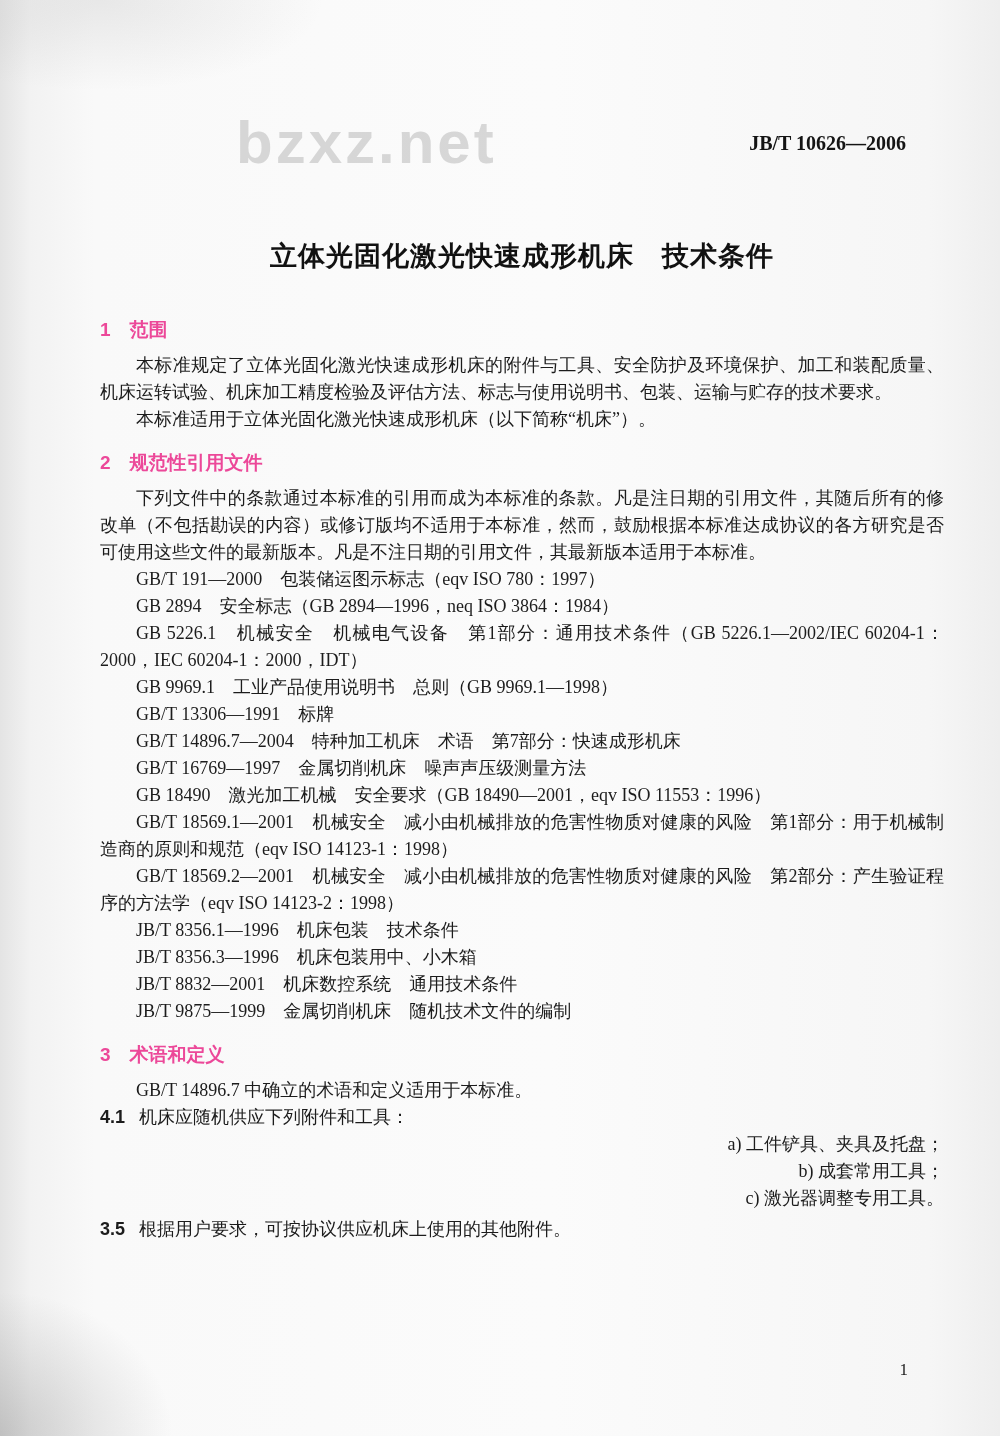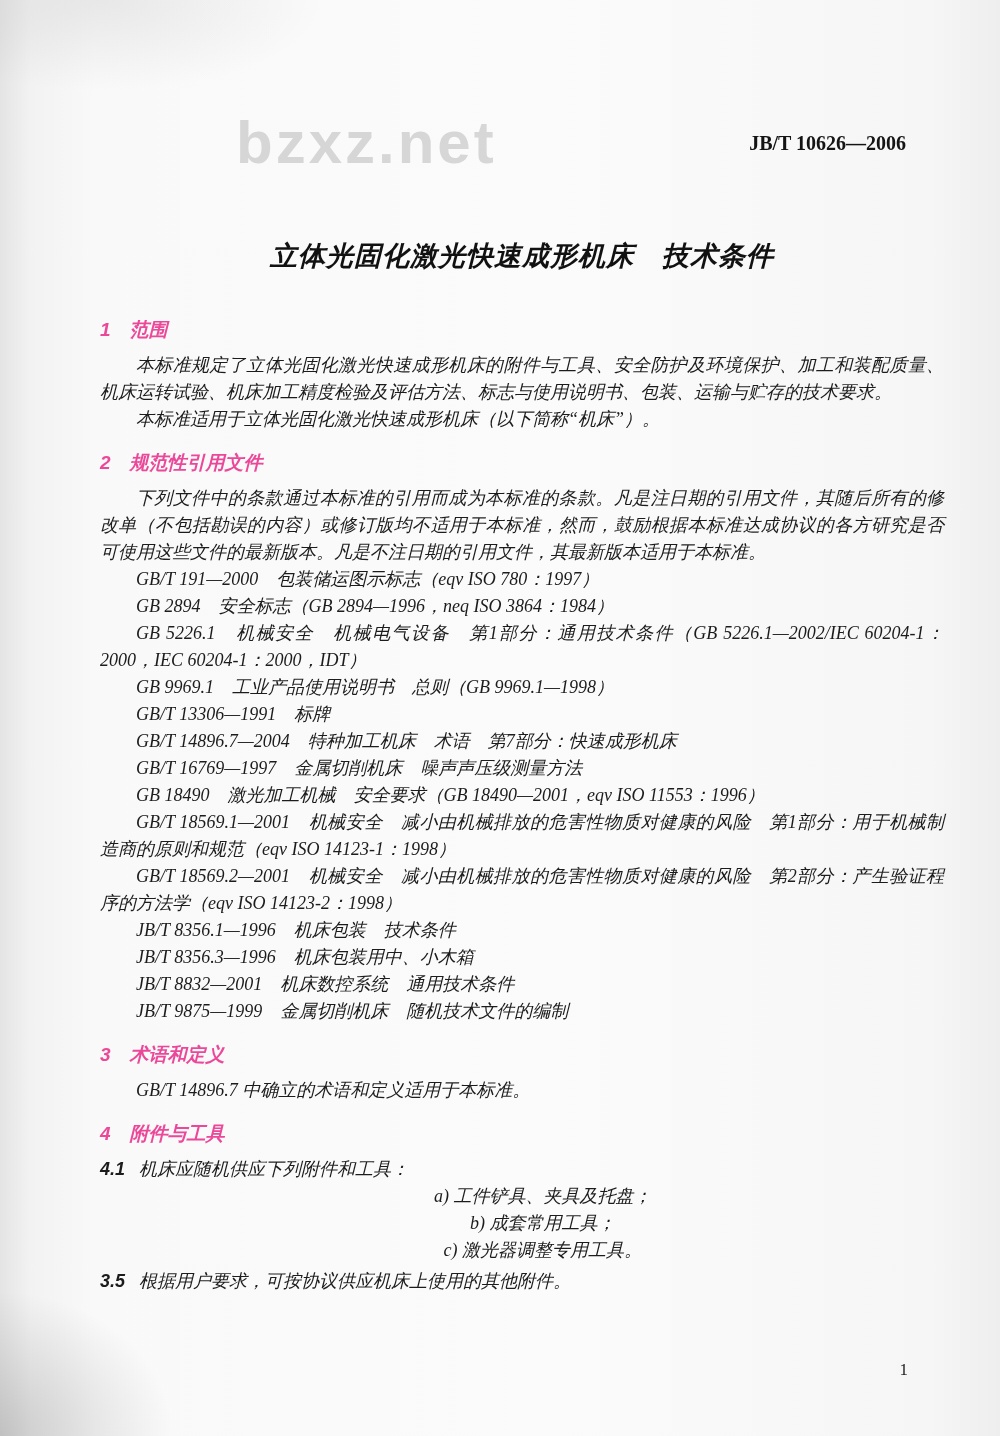--- a/index.html
+++ b/index.html
@@ -39,21 +39,20 @@
     font-size: 20px;
     color: #141414;
     z-index: 2;
   }
   .content {
     position: relative;
     z-index: 1;
     padding: 238px 56px 0 100px;
     font-size: 18px;
     line-height: 27px;
-    font-style: italic;
   }
   .title {
     text-align: center;
     font-family: "Liberation Sans", sans-serif;
     font-weight: bold;
     font-size: 27px;
     line-height: 36px;
     letter-spacing: 1px;
     color: #111;
   }
@@ -67,21 +66,21 @@
   }
   .heading.first { margin-top: 42px; }
   .body {
     font-size: 18px;
     line-height: 27px;
     text-align: justify;
     color: #1c1c1c;
   }
   .indent { text-indent: 2em; }
   .ref { text-indent: 2em; }
-  .list-item { text-indent: 2.3em; text-align: center; }
+  .list-item { text-indent: 2.3em; text-align: right; }
   .clause { text-align: left; }
   .clause-num {
     font-family: "Liberation Sans", sans-serif;
     font-weight: bold;
     margin-right: 14px;
   }
   .clause.second { margin-top: 4px; }
   .page-number {
     position: absolute;
     right: 92px;
@@ -122,21 +121,20 @@
     <p class="body ref">GB/T 18569.1—2001　机械安全　减小由机械排放的危害性物质对健康的风险　第1部分：用于机械制造商的原则和规范（eqv ISO 14123-1：1998）</p>
     <p class="body ref">GB/T 18569.2—2001　机械安全　减小由机械排放的危害性物质对健康的风险　第2部分：产生验证程序的方法学（eqv ISO 14123-2：1998）</p>
     <p class="body ref">JB/T 8356.1—1996　机床包装　技术条件</p>
     <p class="body ref">JB/T 8356.3—1996　机床包装用中、小木箱</p>
     <p class="body ref">JB/T 8832—2001　机床数控系统　通用技术条件</p>
     <p class="body ref">JB/T 9875—1999　金属切削机床　随机技术文件的编制</p>
 
     <h2 class="heading">3　术语和定义</h2>
     <p class="body indent">GB/T 14896.7 中确立的术语和定义适用于本标准。</p>
 
-    <h2 class="heading">4　附件与工具</h2>
 
     <p class="body clause"><span class="clause-num">4.1</span><span>机床应随机供应下列附件和工具：</span></p>
 
     <p class="body list-item">a) 工件铲具、夹具及托盘；</p>
     <p class="body list-item">b) 成套常用工具；</p>
     <p class="body list-item">c) 激光器调整专用工具。</p>
 
     <p class="body clause second"><span class="clause-num">3.5</span><span>根据用户要求，可按协议供应机床上使用的其他附件。</span></p>
 
   </div>

